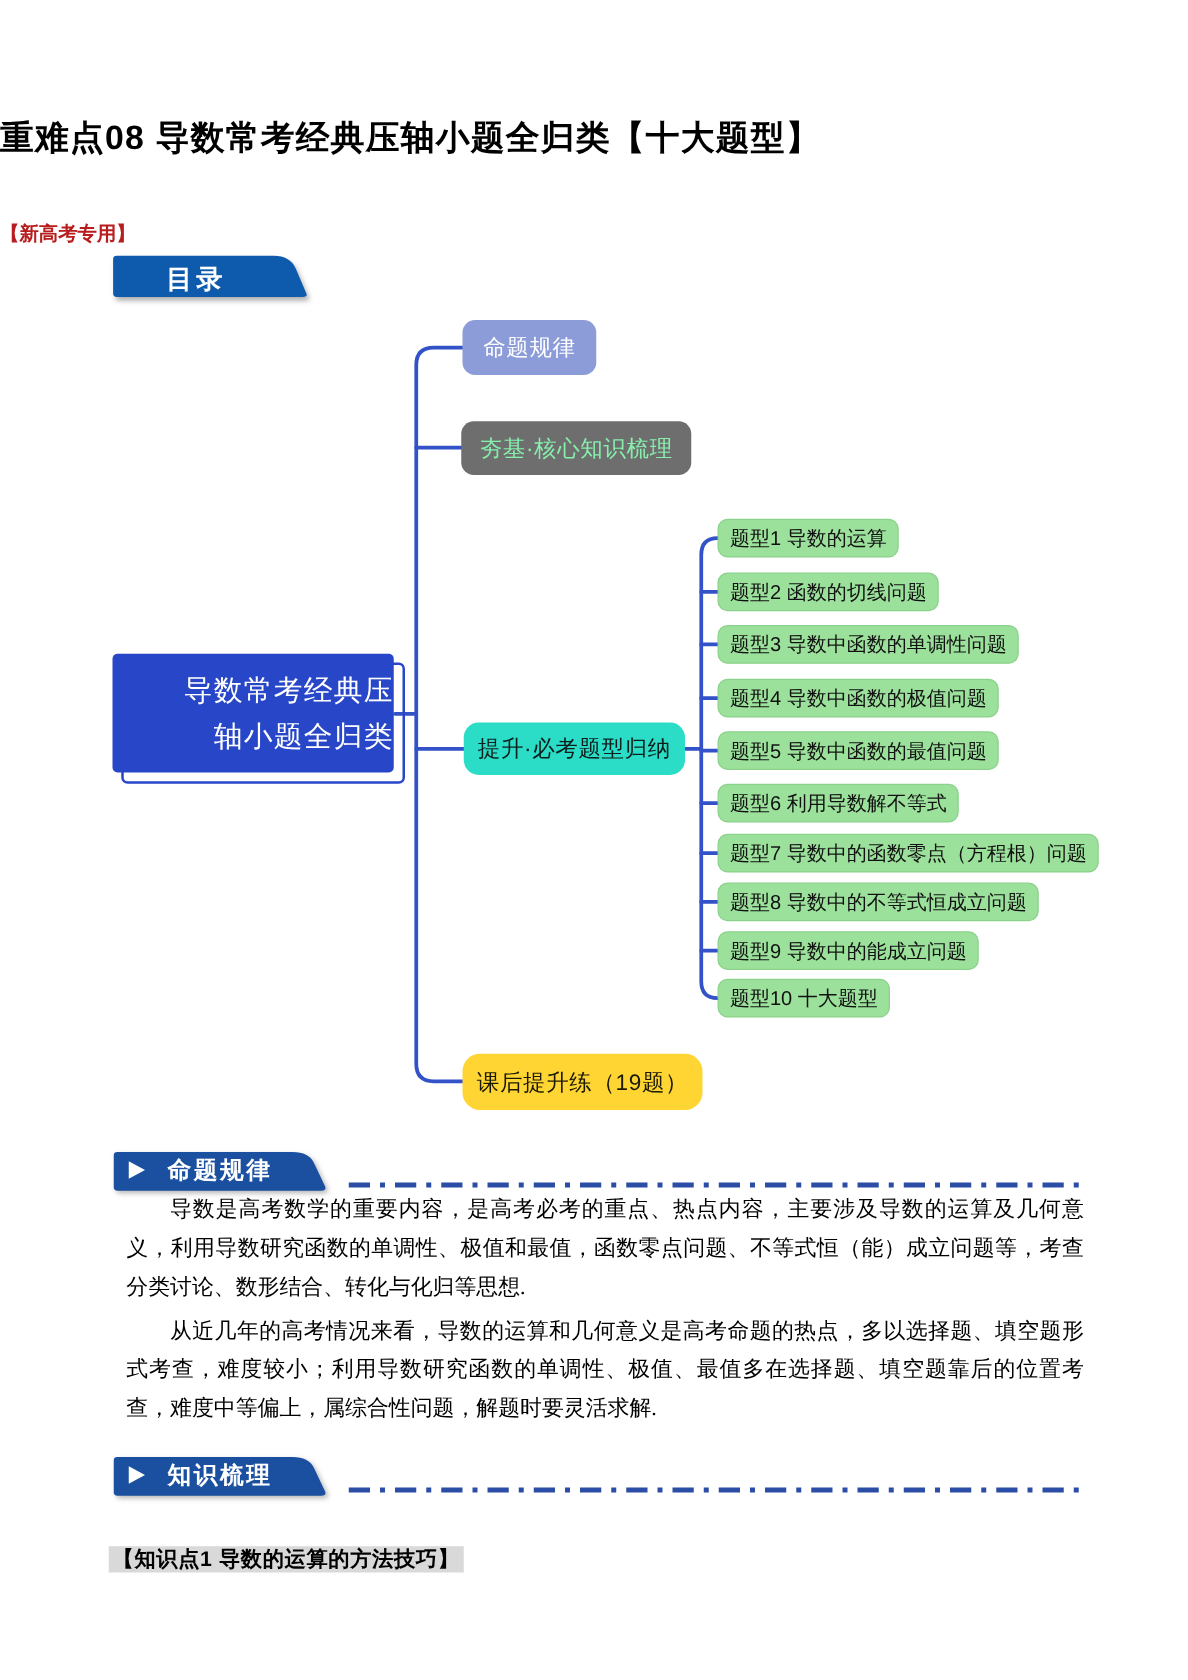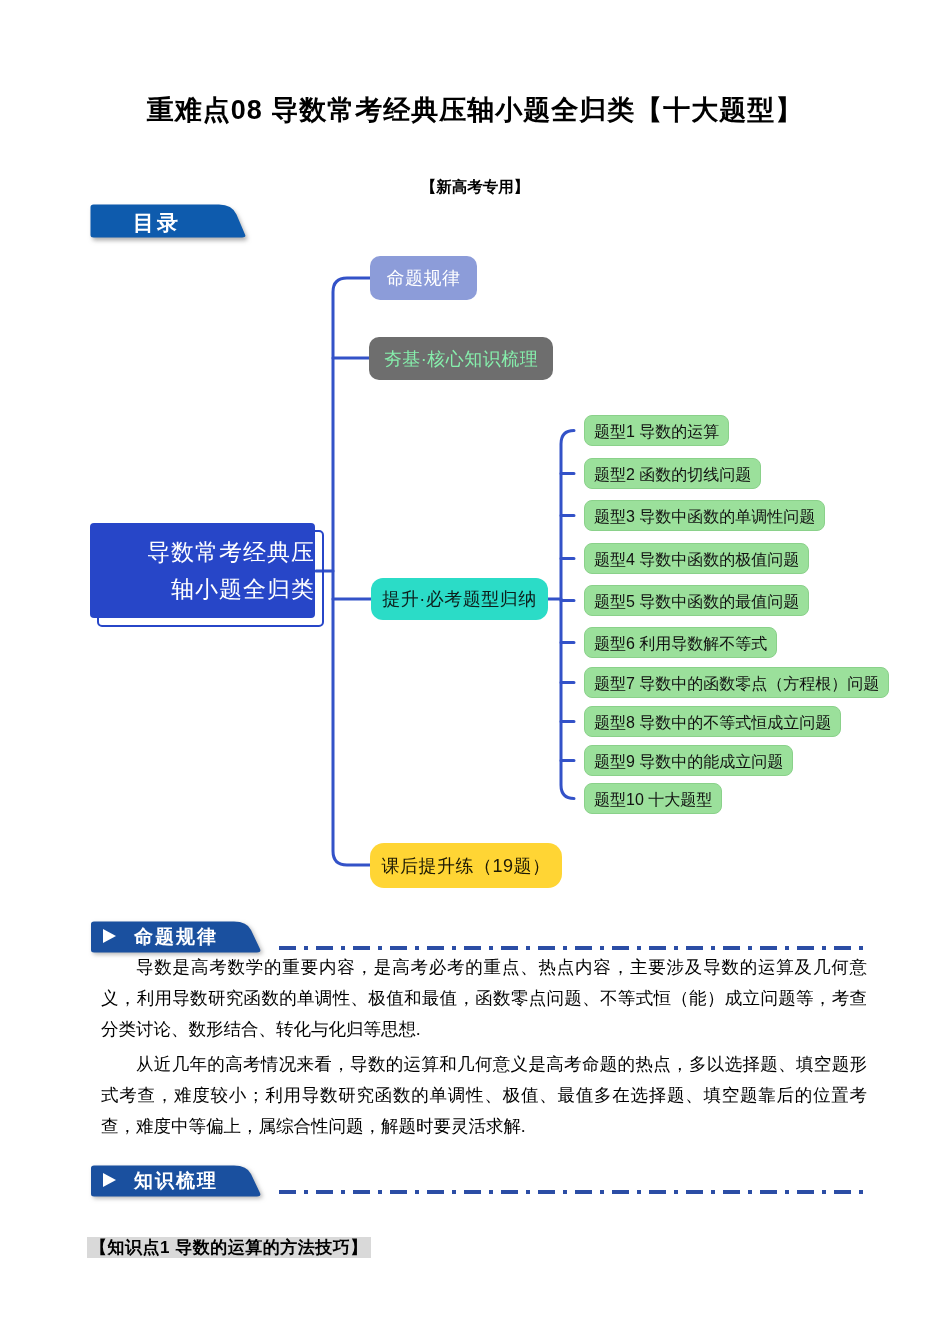--- a/index.html
+++ b/index.html
@@ -1,23 +1,23 @@
 <!DOCTYPE html>
 <html><head>
 <meta charset="utf-8">
 <style>
   html,body{margin:0;padding:0;background:#ffffff;}
   body{width:950px;height:1344px;position:relative;font-family:"Liberation Sans","DejaVu Sans",sans-serif;overflow:hidden;}
 
   
-  .doc-title{position:absolute;top:92px;left:0;width:950px;text-align:center;
+  .doc-title{position:absolute;top:92px;left:0;width:950px;text-align:left;
     font-size:27px;font-weight:900;color:#000;letter-spacing:1px;
     font-family:"Liberation Sans","DejaVu Sans",sans-serif;}
-  .doc-subtitle{position:absolute;top:177px;left:0;width:950px;text-align:center;
-    font-size:15.5px;font-weight:700;color:#000000;}
+  .doc-subtitle{position:absolute;top:177px;left:0;width:950px;
+    font-size:15.5px;font-weight:700;color:#b91c1c;}
 
   
   .toc-banner{position:absolute;left:88px;top:204px;width:163px;height:34px;}
   .toc-banner svg{filter:drop-shadow(2px 3px 2px rgba(110,110,110,.55));}
   .toc-banner .lbl{position:absolute;left:45px;top:5px;color:#fff;font-size:21px;
     font-weight:800;letter-spacing:3px;}
 
   
   #connectors{position:absolute;left:0;top:0;width:950px;height:1344px;pointer-events:none;}
 
@@ -29,21 +29,21 @@
 
   .branch{position:absolute;display:flex;align-items:center;justify-content:center;
     font-size:18px;letter-spacing:.5px;white-space:nowrap;}
   .branch.b-prop{left:370px;top:256px;width:107px;height:44px;background:#8C9CD9;color:#fff;border-radius:10px;}
   .branch.b-found{left:369px;top:337px;width:184px;height:43px;background:#6E6E6E;color:#86efac;border-radius:10px;}
   .branch.b-impr{left:371px;top:578px;width:177px;height:42px;background:#2BDCC7;color:#0d1f1c;border-radius:12px;}
   .branch.b-prac{left:370px;top:843px;width:192px;height:45px;background:#FFD534;color:#1c1905;border-radius:14px;}
 
   .topic{position:absolute;left:574px;height:31px;line-height:31px;padding:0 9px;
     background:#9BE09B;border:1px solid #8ad18a;border-radius:8px;font-size:16px;color:#111;
-    white-space:nowrap;box-sizing:border-box;margin-left:10px;}
+    white-space:nowrap;box-sizing:border-box;}
   .tp0{top:415px}.tp1{top:458px}.tp2{top:500px}.tp3{top:543px}.tp4{top:585px}
   .tp5{top:627px}.tp6{top:667px}.tp7{top:706px}.tp8{top:745px}.tp9{top:783px}
 
   
   .sec-header{position:absolute;left:88px;width:790px;height:34px;}
   .sec-header.h-prop{top:921px;}
   .sec-header.h-know{top:1141px;margin-top:24px;}
   .sec-header .ribbon{position:absolute;left:0;top:0;
     filter:drop-shadow(2px 2.5px 2px rgba(110,110,110,.5));}
   .sec-header .tri{position:absolute;left:15px;top:8px;width:0;height:0;

